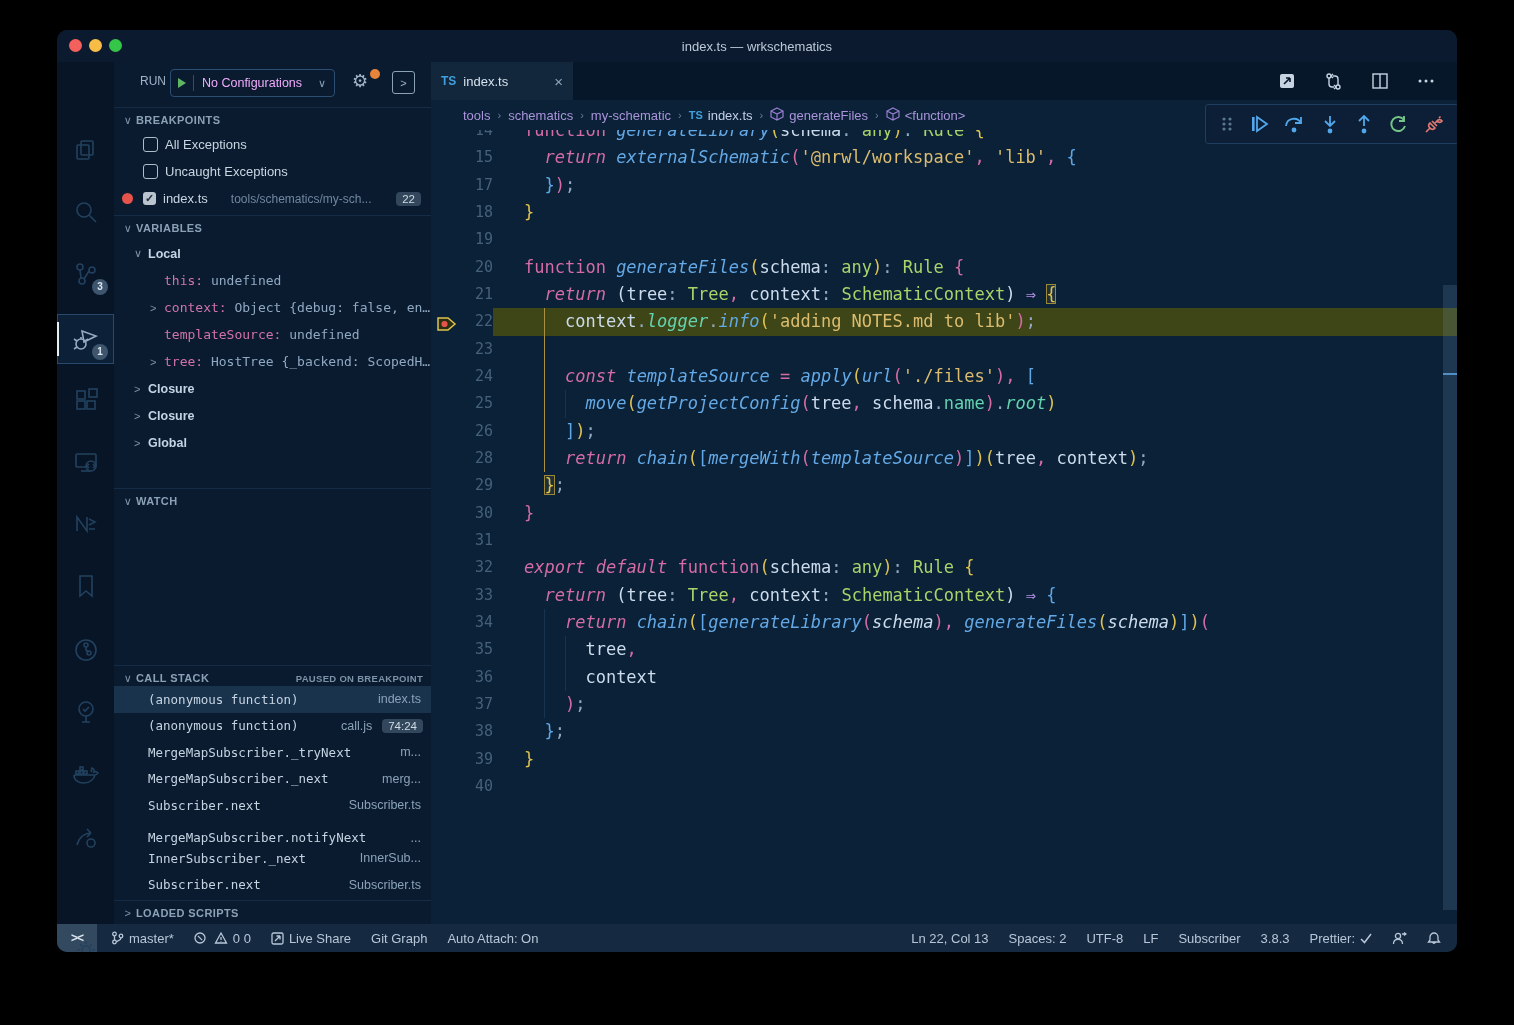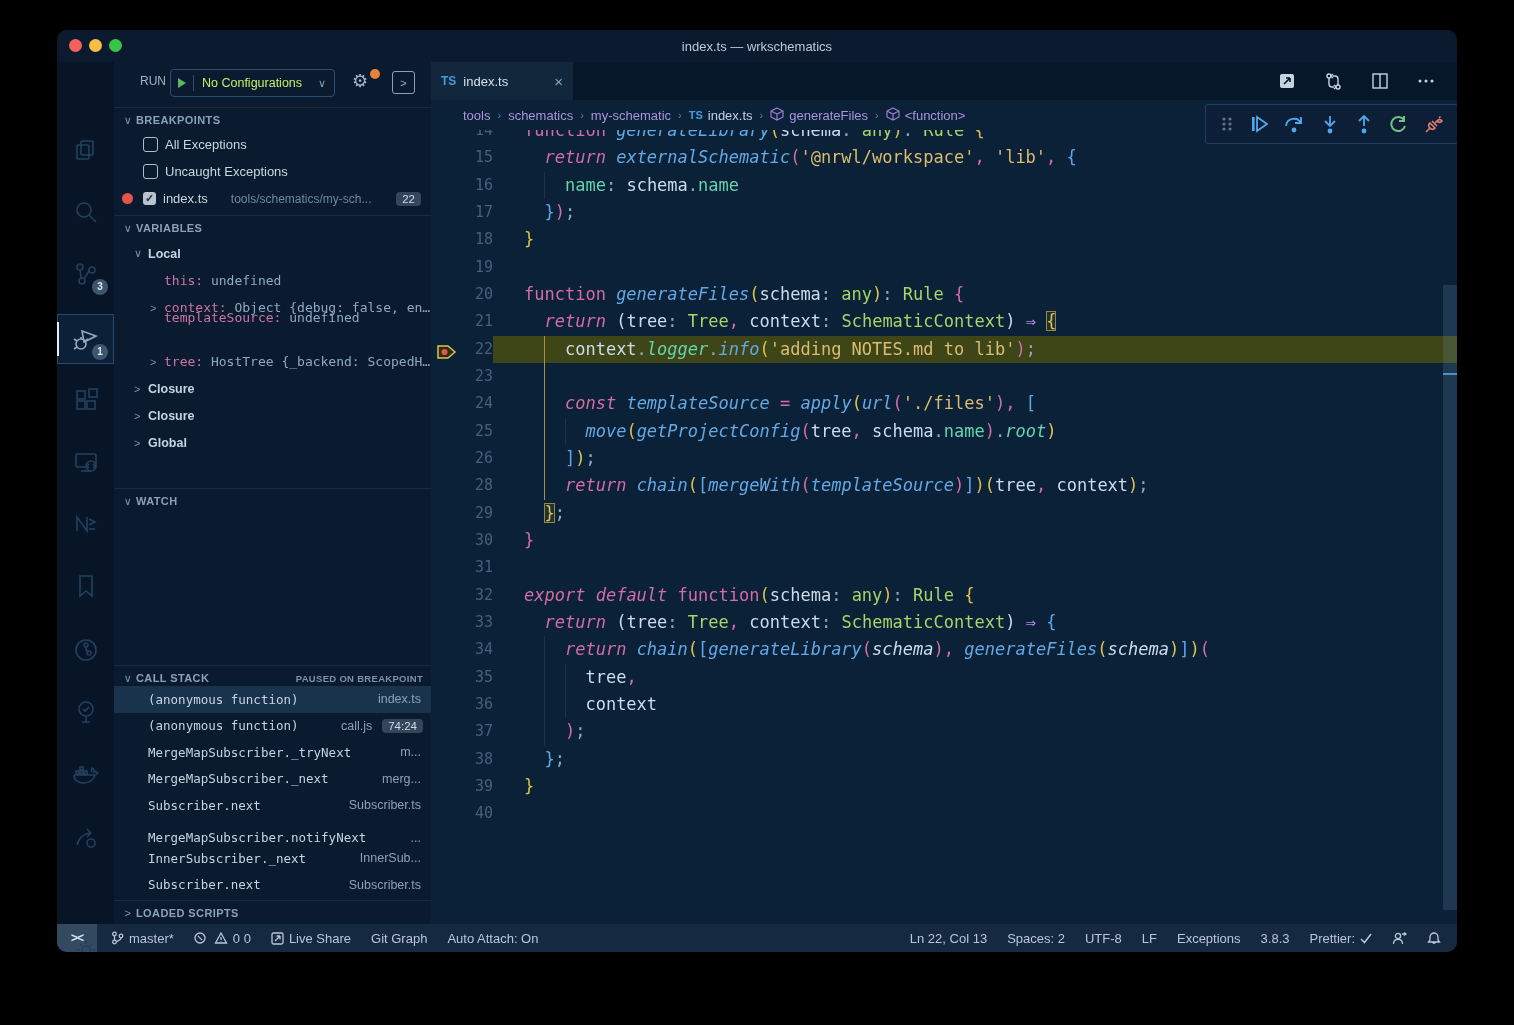--- a/index.html
+++ b/index.html
@@ -21,21 +21,21 @@
   .abadge{position:absolute;right:6px;bottom:4px;background:#3d566e;color:#dde6ee;font-size:10px;border-radius:50%;width:16px;height:16px;line-height:16px;text-align:center;font-weight:bold}
   
   .sidebar{width:317px;background:#0a1b2f;position:relative;flex:none;font-size:13px;color:#c3d2e0}
   .shead{position:absolute;left:0;right:0;height:24px;border-top:1px solid #142c44;display:flex;align-items:center;font-size:11px;font-weight:bold;letter-spacing:.4px;color:#8ba1b5}
   .shead .chev{width:16px;margin-left:6px;color:#7d93a8;font-weight:normal;font-size:11px;text-align:center}
   .runrow{position:absolute;top:0;left:0;right:0;height:40px}
   .runlabel{position:absolute;left:26px;top:12px;font-size:12px;color:#9fb3c8}
   .rundd{position:absolute;left:56px;top:7px;width:163px;height:26px;border:1px solid #2c4e72;border-radius:4px;display:flex;align-items:center}
   .rundd .play{width:0;height:0;border-left:8px solid #5fb562;border-top:5px solid transparent;border-bottom:5px solid transparent;margin:0 7px}
   .rundd .sep{width:1px;height:16px;background:#2c4e72}
-  .rundd .cfg{flex:1;padding-left:8px;font-size:12.5px;color:#bef264;white-space:nowrap}
+  .rundd .cfg{flex:1;padding-left:8px;font-size:12.5px;color:#f0abfc;white-space:nowrap}
   .rundd .dchev{color:#8aa0b5;font-size:11px;padding-right:8px}
   .geari{position:absolute;left:238px;top:8px;font-size:18px;color:#9fb3c8}
   .geardot{position:absolute;left:256px;top:7px;width:10px;height:10px;border-radius:50%;background:#e8833a}
   .consbtn{position:absolute;left:278px;top:9px;width:21px;height:21px;border:1.4px solid #8ba1b5;border-radius:3px;color:#9fb3c8;font-size:11px;display:flex;align-items:center;justify-content:center}
   .bprow{position:absolute;left:0;right:0;height:27px;display:flex;align-items:center}
   .cbox{width:13px;height:13px;border-radius:3px;margin-right:7px;flex:none}
   .cbox.un{border:1.6px solid #aebdc9;background:transparent}
   .cbox.ck{background:#b9c4cf;color:#233242;font-size:11px;line-height:13px;text-align:center;font-weight:bold}
   .bpdot{position:absolute;left:8px;width:11px;height:11px;border-radius:50%;background:#e5534b}
   .bppath{color:#6f87a0;font-size:12px;margin-left:23px;white-space:nowrap;overflow:hidden;flex:1}
@@ -244,21 +244,21 @@
           </div>
           <div class="varrow" style="top: 205px; padding-left: 50px;">
             <span class="vname">this:</span>
             <span class="vval">&nbsp;undefined</span>
           </div>
           <div class="varrow" style="top: 232px; padding-left: 36px;">
             <span class="vchev">&gt;</span>
             <span class="vname">context:</span>
             <span class="vval">&nbsp;Object {debug: false, en…</span>
           </div>
-          <div class="varrow" style="top: 242px; padding-left: 50px; text-align: center;">
+          <div class="varrow" style="top: 259px; padding-left: 50px; text-align: center;">
             <span class="vname">templateSource:</span>
             <span class="vval">&nbsp;undefined</span>
           </div>
           <div class="varrow" style="top: 286px; padding-left: 36px;">
             <span class="vchev">&gt;</span>
             <span class="vname">tree:</span>
             <span class="vval">&nbsp;HostTree {_backend: ScopedH…</span>
           </div>
           <div class="varrow" style="top: 313px; padding-left: 20px;">
             <span class="vchev">&gt;</span>
@@ -447,24 +447,20 @@
         <div class="codelines" id="code-lines">
             <div class="row">
               <div class="gutter"><span style="padding-right: 0px;">14</span></div>
               <div class="content"><span class="ck">function </span><span class="cf ci">generateLibrary</span><span class="cb1">(</span><span class="cw">schema</span><span class="cd">: </span><span class="ct">any</span><span class="cb1">)</span><span class="cd">: </span><span class="ct">Rule</span><span class="cw"> </span><span class="cb1">{</span></div>
             </div>
             <div class="row">
               <div class="gutter"><span style="padding-right: 0px;">15</span></div>
               <div class="content"><span class="cw">  </span><span class="ck ci">return</span><span class="cw"> </span><span class="cf ci">externalSchematic</span><span class="ck">(</span><span class="cs">'@nrwl/workspace'</span><span class="ck">,</span><span class="cw"> </span><span class="cs">'lib'</span><span class="ck">,</span><span class="cw"> </span><span class="cb3">{</span></div>
             </div>
             <div class="row">
-              <div class="gutter"><span style="padding-right: 0px;">16</span></div>
-              <div class="content"><span class="cw">    </span><span class="cp">name</span><span class="cd">:</span><span class="cw"> </span><span class="cw">schema</span><span class="cd">.</span><span class="cp">name</span><i class="gl" style="left: calc(2ch + 31px);"></i></div>
-            </div>
-            <div class="row">
               <div class="gutter"><span style="padding-right: 0px;">17</span></div>
               <div class="content"><span class="cw">  </span><span class="cb3">}</span><span class="ck">)</span><span class="cd">;</span></div>
             </div>
             <div class="row">
               <div class="gutter"><span style="padding-right: 0px;">18</span></div>
               <div class="content"><span class="cb1">}</span></div>
             </div>
             <div class="row">
               <div class="gutter"><span style="padding-right: 0px;">19</span></div>
               <div class="content"></div>
@@ -606,21 +602,21 @@
         <div class="sitem">
           <span>Spaces: 2</span>
         </div>
         <div class="sitem">
           <span>UTF-8</span>
         </div>
         <div class="sitem">
           <span>LF</span>
         </div>
         <div class="sitem">
-          <span>Exceptions</span>
+          <span>Subscriber</span>
         </div>
         <div class="sitem">
           <span>3.8.3</span>
         </div>
         <div class="sitem">
           <span>Prettier:</span>
           <span class="sicon">
             <svg width="12" height="12" viewBox="0 0 12 12" fill="none" stroke="#b8c7d8" stroke-width="1.5">
               <path d="M1 7 l3.5 3.5 L11 2"></path>
             </svg>

